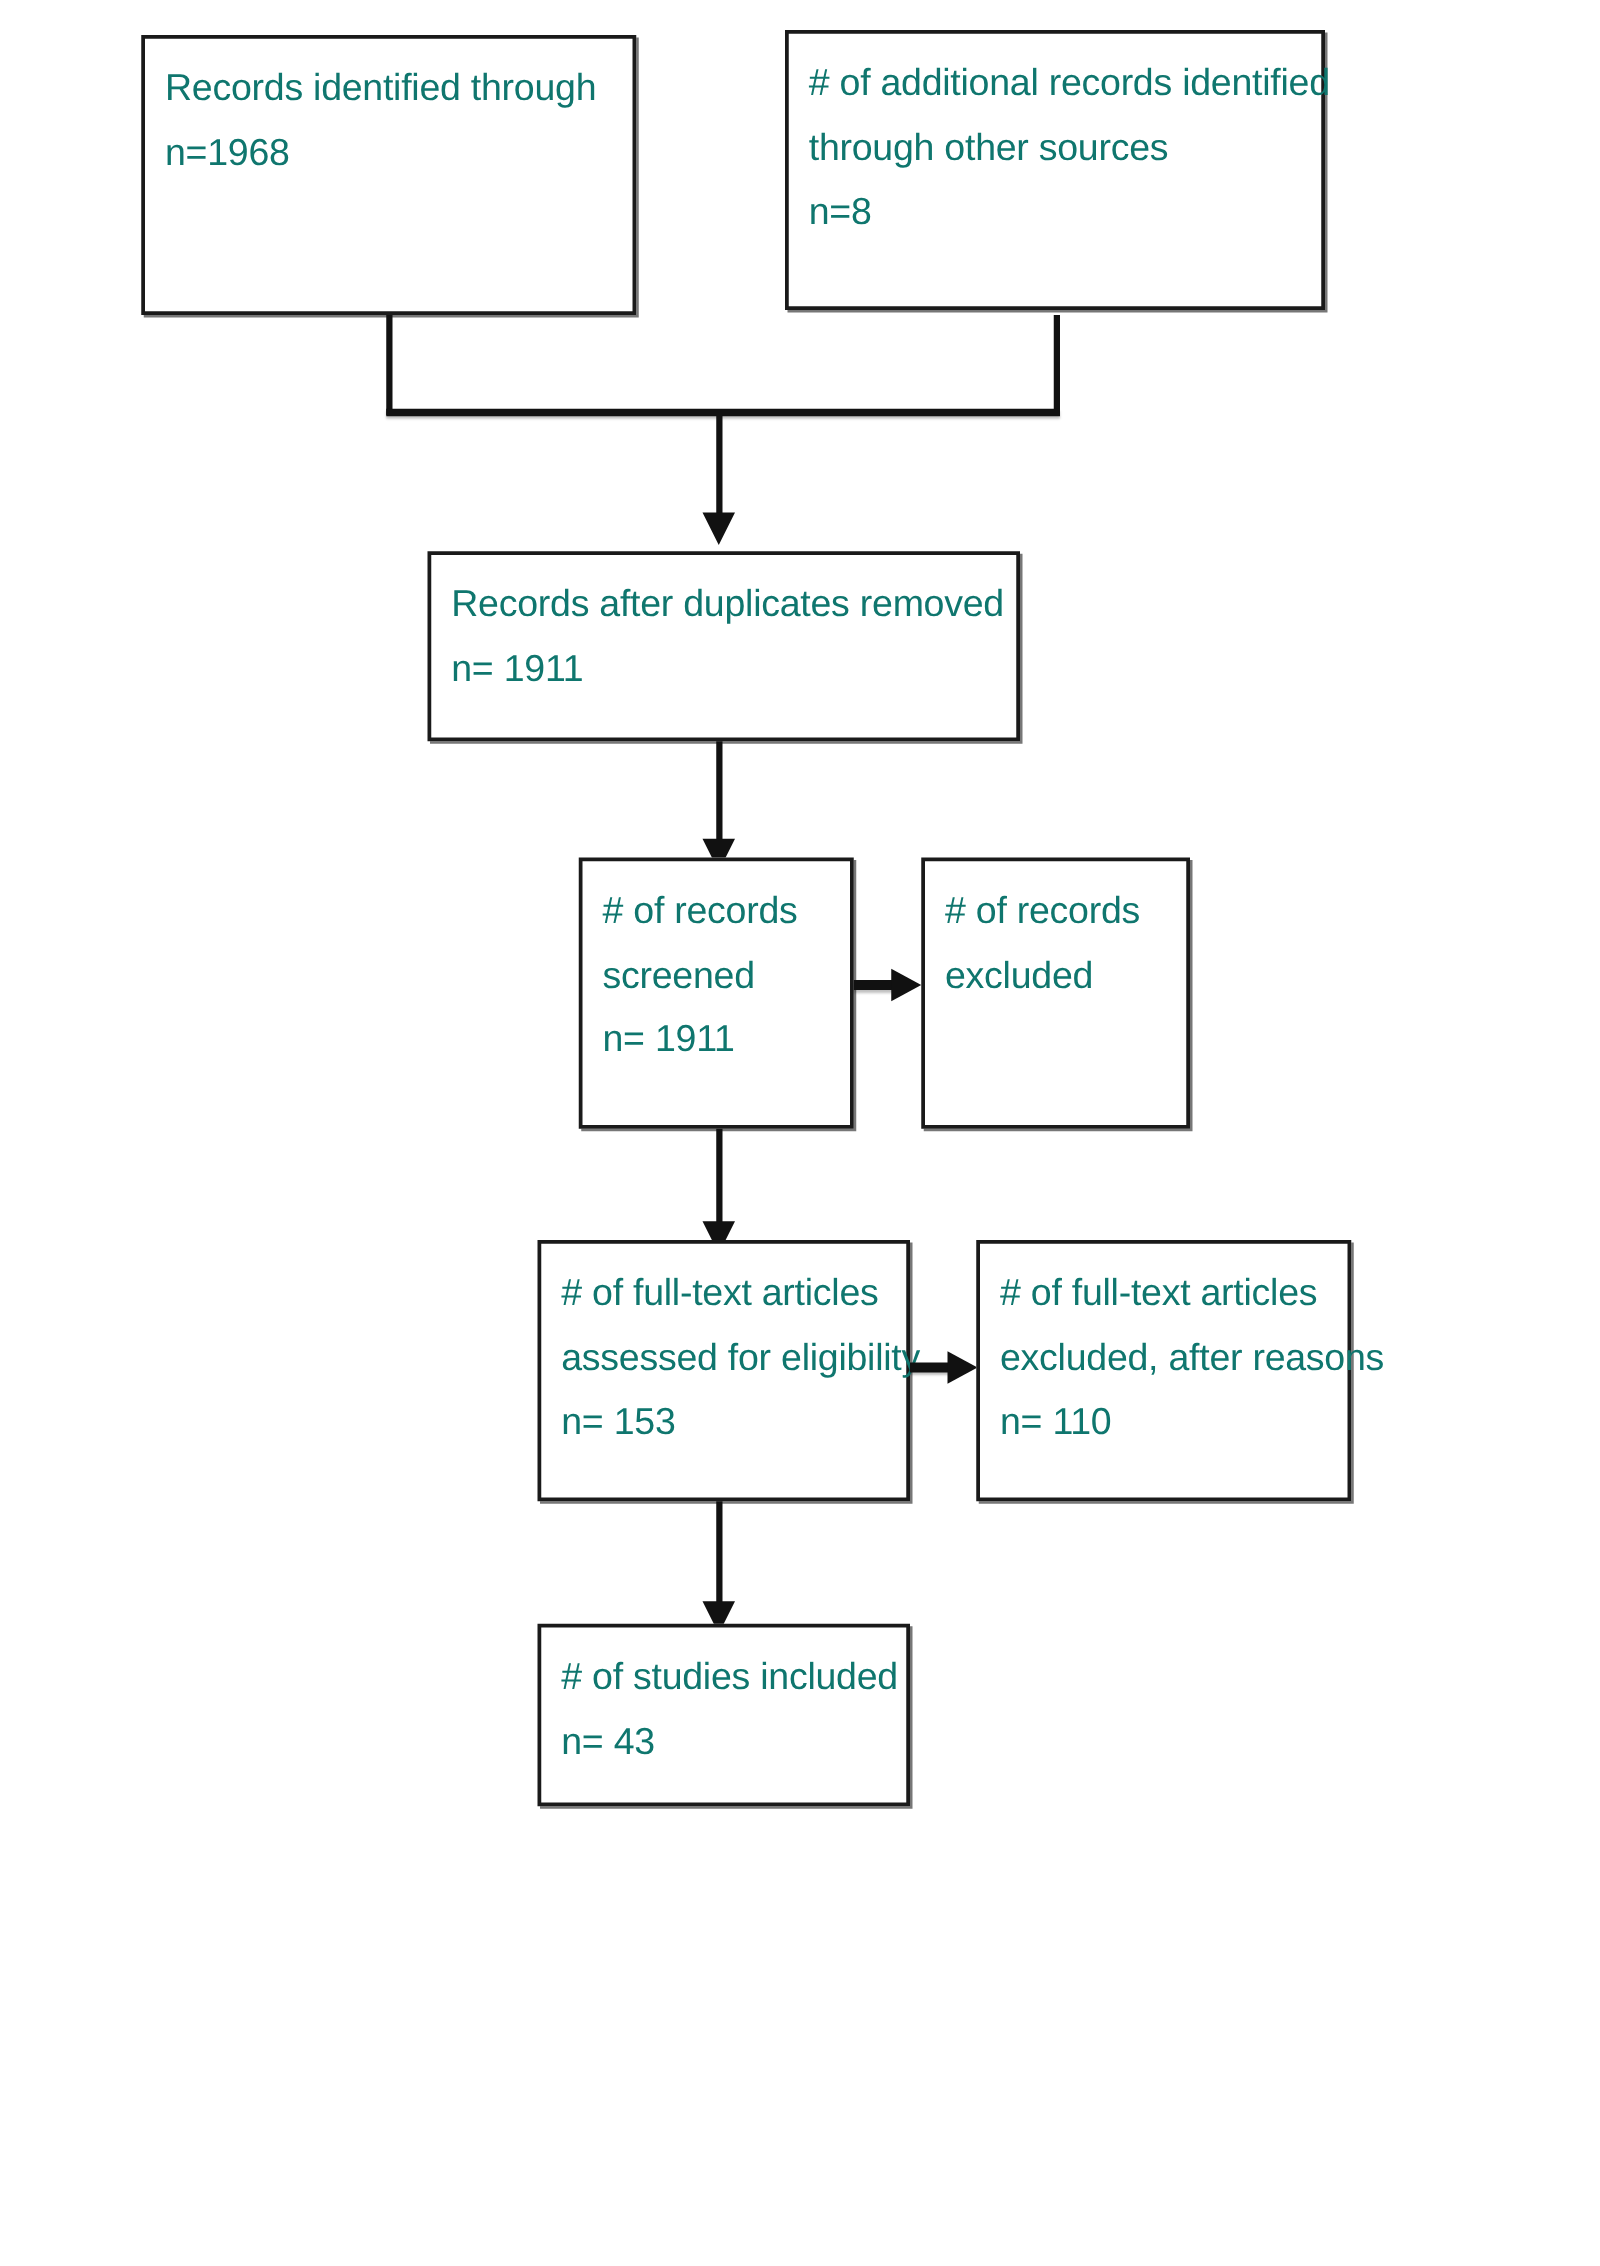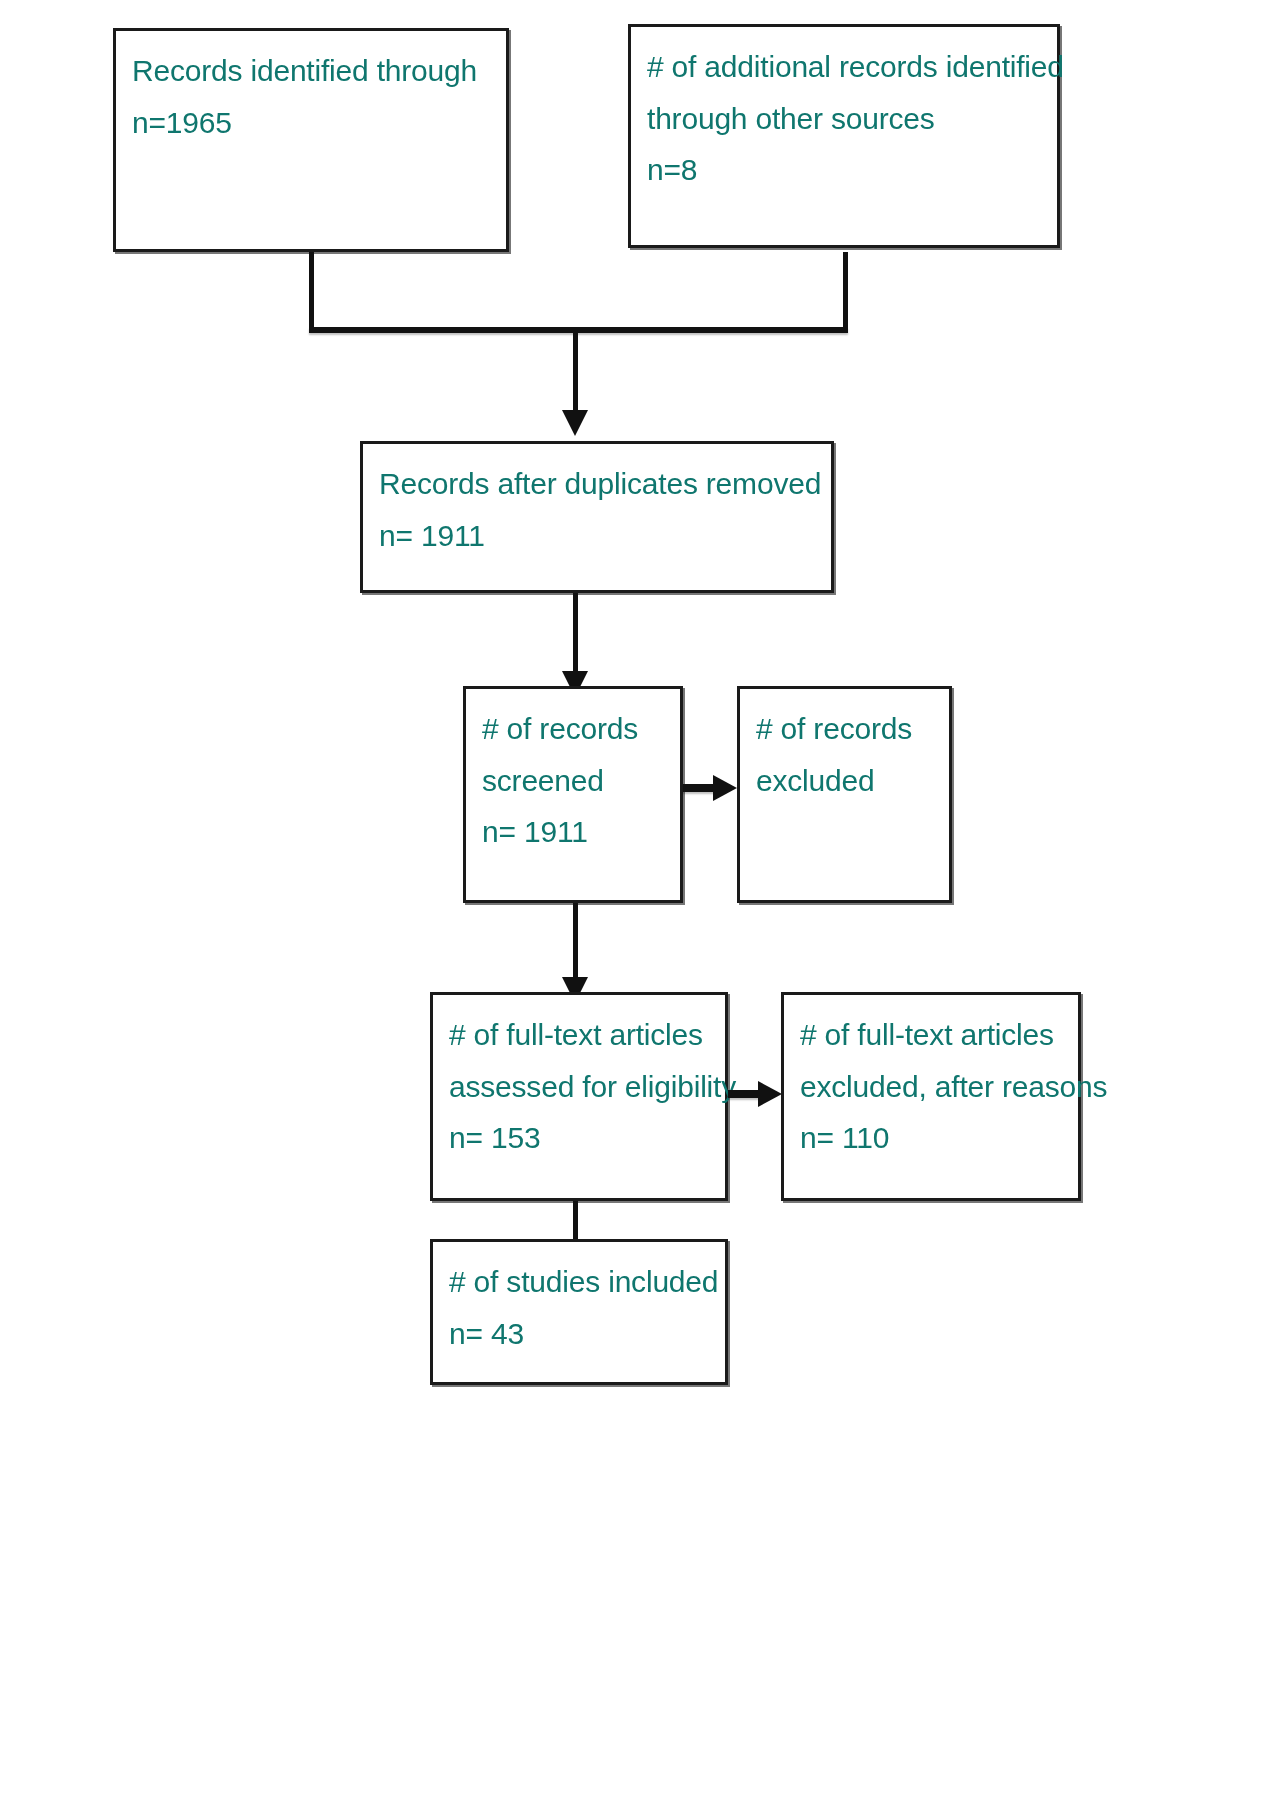--- a/index.html
+++ b/index.html
@@ -66,36 +66,36 @@
     box-shadow: 0 2px 2px rgba(0,0,0,0.25);
   }
 </style>
 </head>
 <body>
 
 <div id="page">
 
   <div class="node" style="left:113px; top:28px; width:396px; height:224px;">
     <span class="line">Records identified through</span>
-    <span class="line">n=1965</span>
+    <span class="line">n=1968</span>
   </div>
 
   <div class="node" style="left:628px; top:24px; width:432px; height:224px;">
     <span class="line"># of additional records identified</span>
     <span class="line">through other sources</span>
     <span class="line">n=8</span>
   </div>
 
   <div class="conn-v" style="left:309px; top:252px; height:80px;"></div>
   <div class="conn-v" style="left:843px; top:252px; height:80px;"></div>
   <div class="conn-h" style="left:309px; top:327px; width:539px;"></div>
   <div class="conn-v" style="left:573px; top:332px; height:82px;"></div>
   <div class="arrow-down" style="left:562px; top:410px;"></div>
 
-  <div class="node" style="left:360px; top:441px; width:474px; height:152px;">
+  <div class="node" style="left:342px; top:441px; width:474px; height:152px;">
     <span class="line">Records after duplicates removed</span>
     <span class="line">n= 1911</span>
   </div>
 
   <div class="conn-v" style="left:573px; top:593px; height:82px;"></div>
   <div class="arrow-down" style="left:562px; top:671px;"></div>
 
   <div class="node" style="left:463px; top:686px; width:220px; height:217px;">
     <span class="line"># of records</span>
     <span class="line">screened</span>
@@ -124,18 +124,18 @@
 
   <div class="node" style="left:781px; top:992px; width:300px; height:209px;">
     <span class="line"># of full-text articles</span>
     <span class="line">excluded, after reasons</span>
     <span class="line">n= 110</span>
   </div>
 
   <div class="conn-v" style="left:573px; top:1201px; height:84px;"></div>
   <div class="arrow-down" style="left:562px; top:1281px;"></div>
 
-  <div class="node" style="left:430px; top:1239px; width:298px; height:146px;">
+  <div class="node" style="left:430px; top:1299px; width:298px; height:146px;">
     <span class="line"># of studies included</span>
     <span class="line">n= 43</span>
   </div>
 
 </div>
 
 </body></html>

